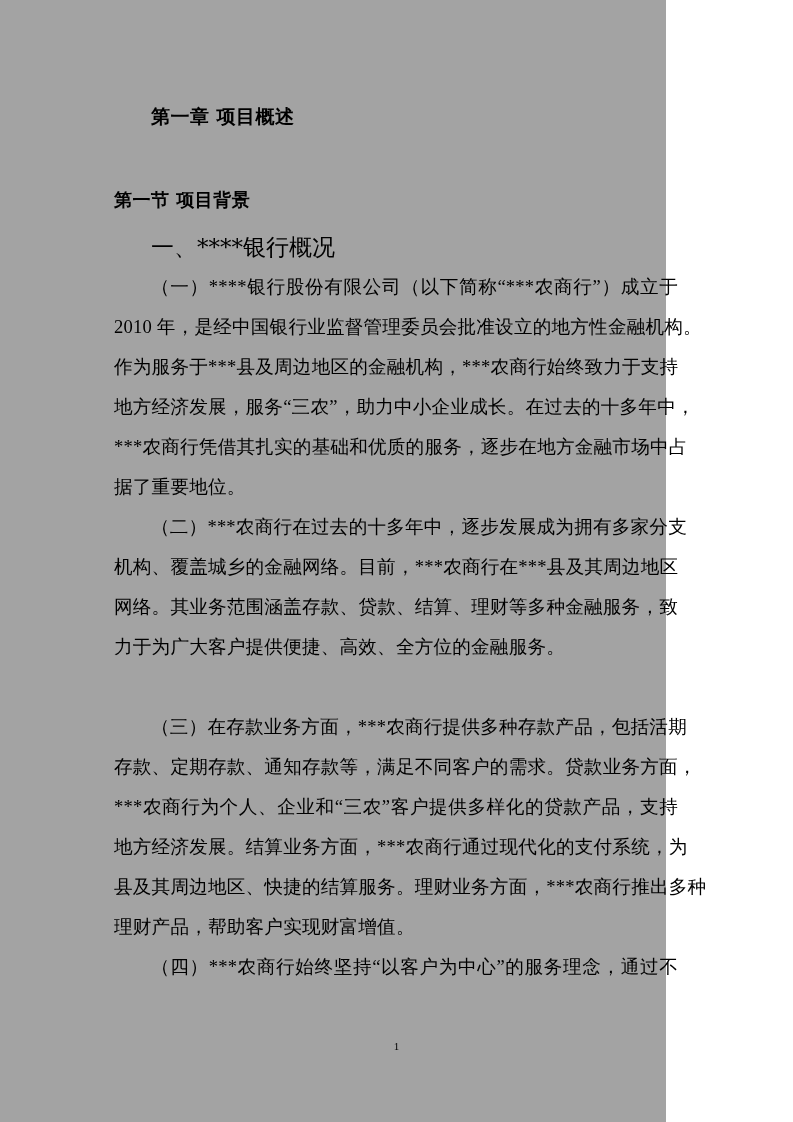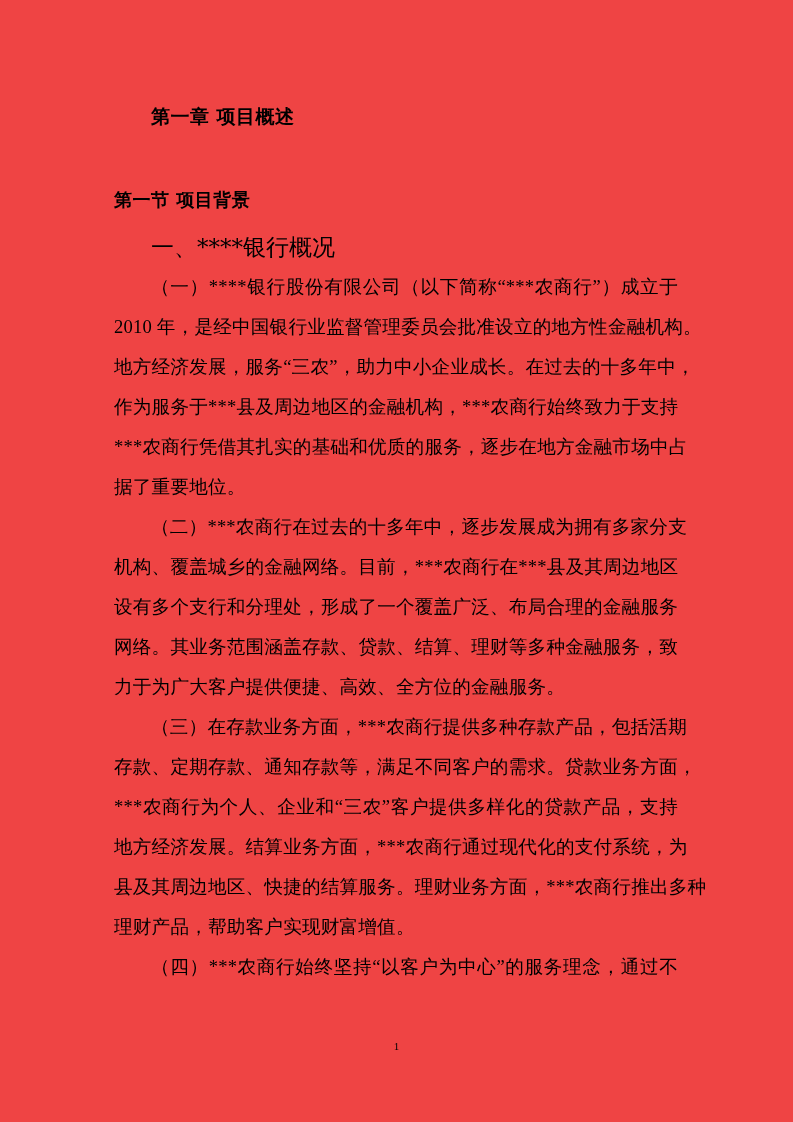--- a/index.html
+++ b/index.html
@@ -1,17 +1,17 @@
 <!DOCTYPE html>
 <html><head>
   <meta charset="utf-8">
   <style>
     html, body { margin: 0; padding: 0; background: #ffffff; }
     body { width: 793px; height: 1122px; position: relative; overflow: hidden; color: #000; }
-    .page { position: absolute; left: 0; top: 0; width: 793px; height: 1122px; background: #ef4444; }
+    .page { position: absolute; left: 0; top: 0; width: 666px; height: 1122px; background: #a3a3a3; }
     .chapter-title {
       position: absolute; left: 151px; top: 104px;
       font-family: "DejaVu Sans", sans-serif; font-weight: bold;
       font-size: 19px; letter-spacing: 0.5px; margin: 0; white-space: nowrap;
     }
     .section-title {
       position: absolute; left: 114px; top: 188px;
       font-family: "DejaVu Sans", sans-serif; font-weight: bold;
       font-size: 18px; letter-spacing: 0.5px; margin: 0; white-space: nowrap;
     }
@@ -37,30 +37,29 @@
 
   <h1 class="chapter-title">第一章  项目概述</h1>
 
   <h2 class="section-title">第一节  项目背景</h2>
 
   <div class="subheading">一、****银行概况</div>
 
   <div class="body-text" style="top:267px;">
     <span class="line indent">（一）****银行股份有限公司（以下简称“***农商行”）成立于</span>
     <span class="line">2010 年，是经中国银行业监督管理委员会批准设立的地方性金融机构。</span>
+    <span class="line">作为服务于***县及周边地区的金融机构，***农商行始终致力于支持</span>
     <span class="line">地方经济发展，服务“三农”，助力中小企业成长。在过去的十多年中，</span>
-    <span class="line">作为服务于***县及周边地区的金融机构，***农商行始终致力于支持</span>
     <span class="line">***农商行凭借其扎实的基础和优质的服务，逐步在地方金融市场中占</span>
     <span class="line last">据了重要地位。</span>
   </div>
 
   <div class="body-text" style="top:507px;">
     <span class="line indent">（二）***农商行在过去的十多年中，逐步发展成为拥有多家分支</span>
     <span class="line">机构、覆盖城乡的金融网络。目前，***农商行在***县及其周边地区</span>
-    <span class="line">设有多个支行和分理处，形成了一个覆盖广泛、布局合理的金融服务</span>
     <span class="line">网络。其业务范围涵盖存款、贷款、结算、理财等多种金融服务，致</span>
     <span class="line last">力于为广大客户提供便捷、高效、全方位的金融服务。</span>
   </div>
 
   <div class="body-text" style="top:707px;">
     <span class="line indent">（三）在存款业务方面，***农商行提供多种存款产品，包括活期</span>
     <span class="line">存款、定期存款、通知存款等，满足不同客户的需求。贷款业务方面，</span>
     <span class="line">***农商行为个人、企业和“三农”客户提供多样化的贷款产品，支持</span>
     <span class="line">地方经济发展。结算业务方面，***农商行通过现代化的支付系统，为</span>
     <span class="line">县及其周边地区、快捷的结算服务。理财业务方面，***农商行推出多种</span>

